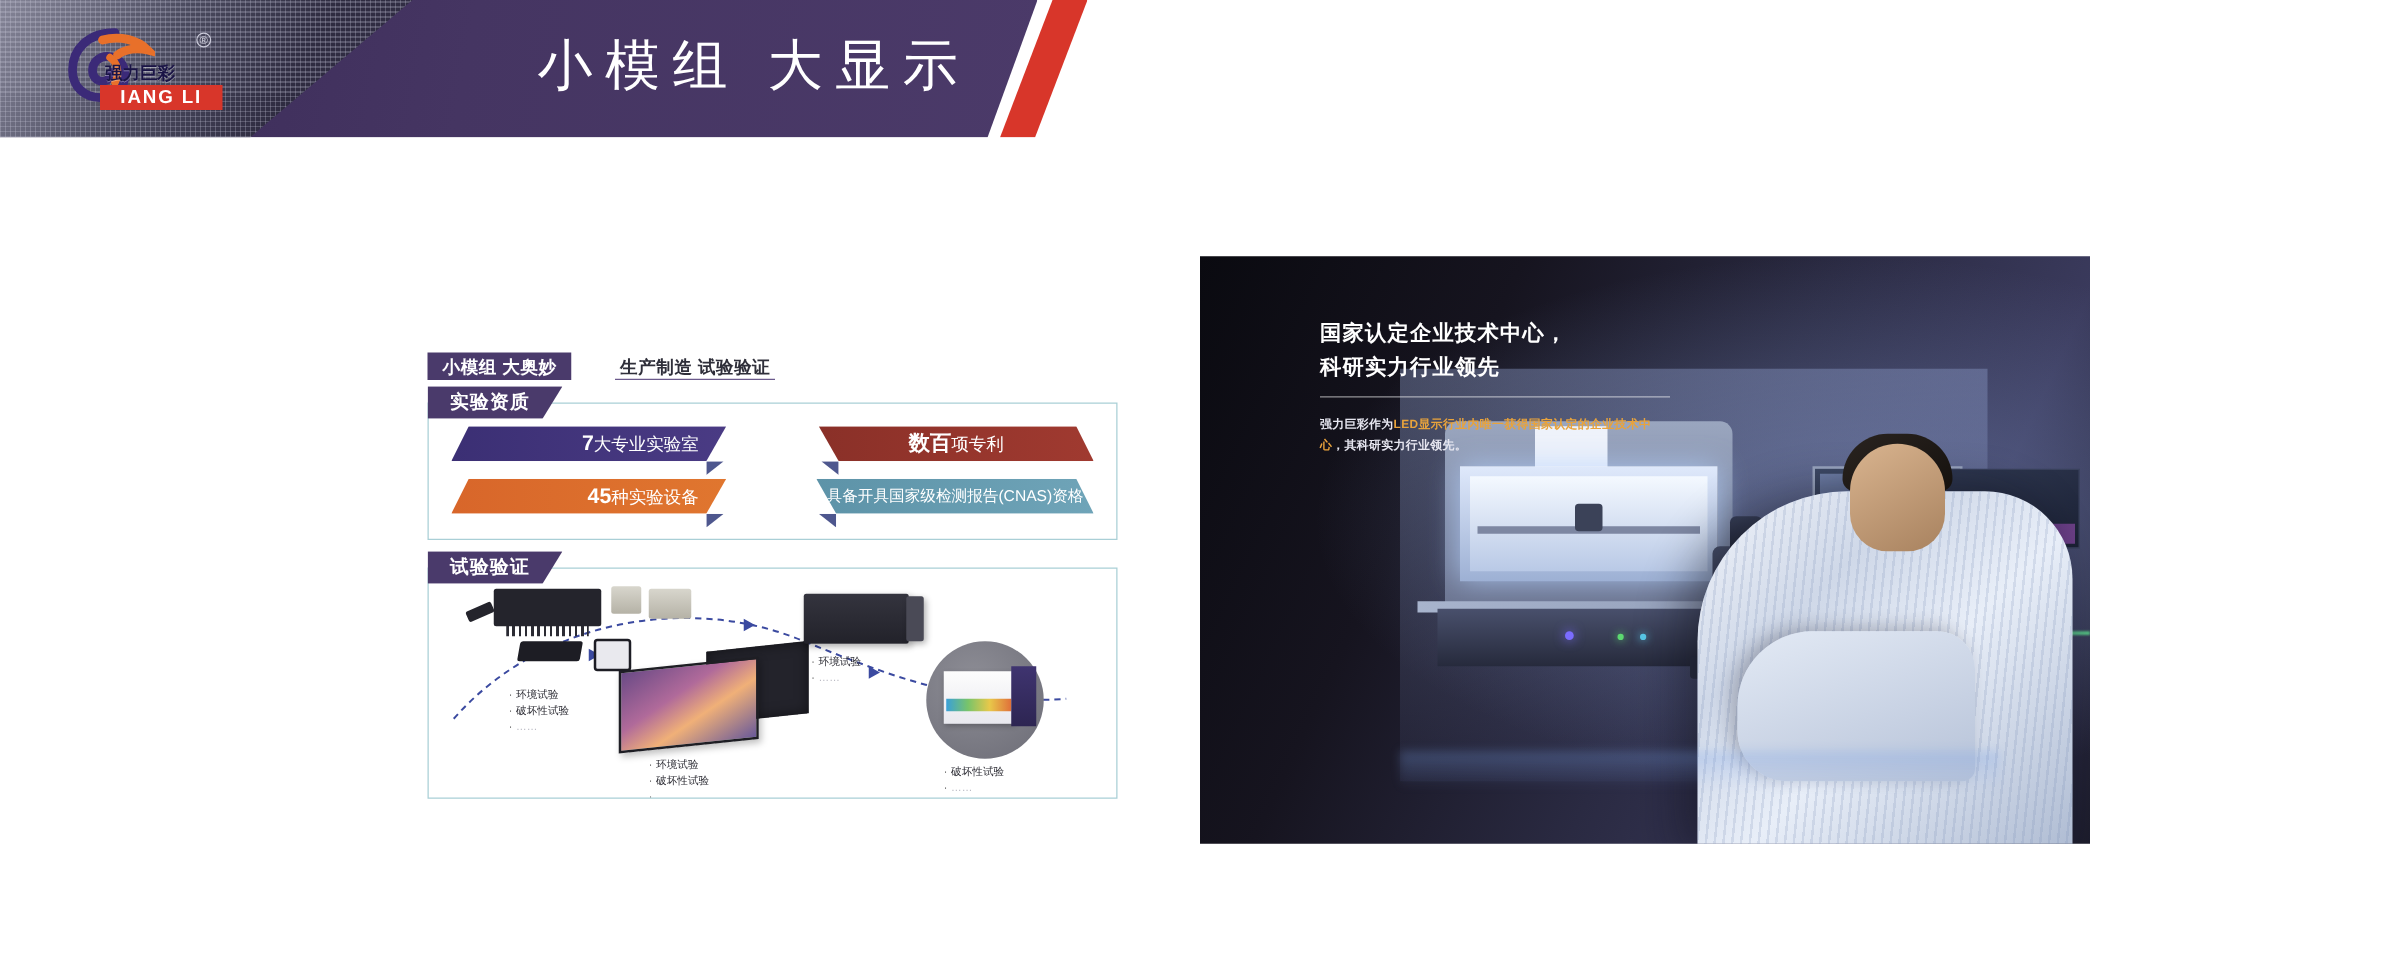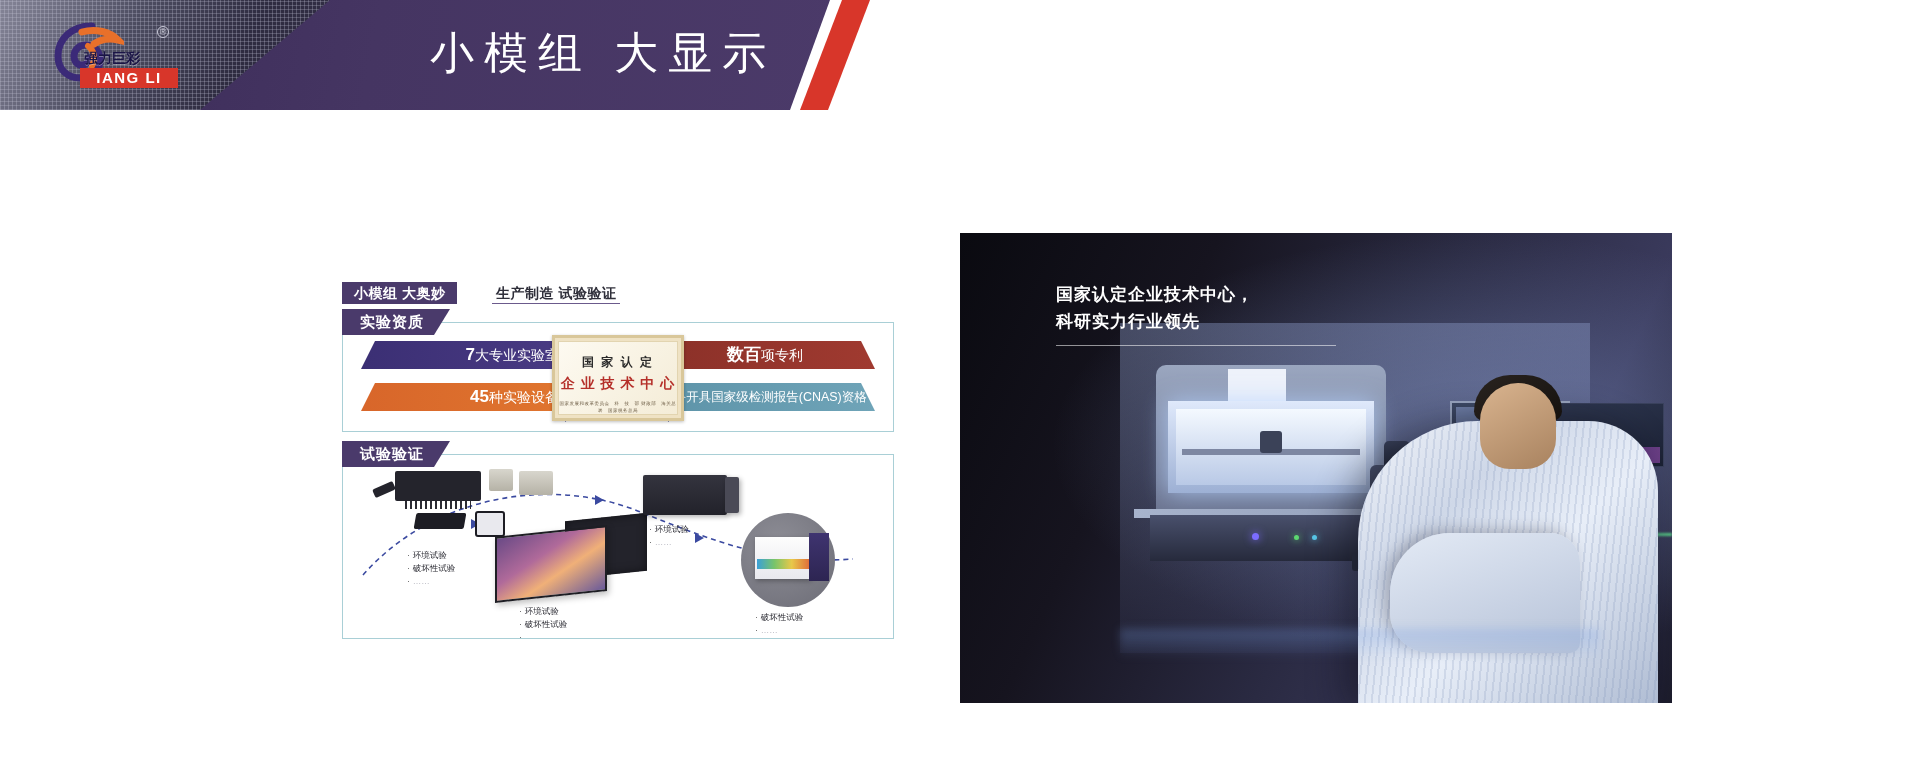--- a/index.html
+++ b/index.html
@@ -177,21 +177,20 @@
   .lbl .dot { color: #555; margin-right: 3px; }
   .lbl .faint { color: #b9b9c2; }
 
   
   .photo {
     position: absolute; left: 960px; top: 205px; width: 712px; height: 470px;
     background:
       radial-gradient(ellipse at 72% 45%, rgba(120,140,190,.50) 0%, rgba(40,42,70,0) 58%),
       linear-gradient(115deg, #0a0a10 0%, #16141f 28%, #2a2a42 55%, #3a3a5c 78%, #1c1c2c 100%);
     overflow: hidden;
-    margin-top: 28px;
   }
   .ph-title {
     position: absolute; left: 96px; top: 48px;
     font-size: 17px; font-weight: 700; color: #ffffff; line-height: 27px; letter-spacing: 1px;
   }
   .ph-rule { position: absolute; left: 96px; top: 112px; width: 280px; height: 1px; background: rgba(255,255,255,.55); }
   .ph-body {
     position: absolute; left: 96px; top: 126px; width: 282px;
     font-size: 9.5px; line-height: 17px; color: #e6e6f0; font-weight: 700; letter-spacing: .3px;
   }
@@ -334,28 +333,20 @@
         <div class="ribbon ribbon-r r3">
           <span class="num">数百</span><span>项专利</span>
         </div>
         <div class="rib-tail r3-tail"></div>
 
         <div class="ribbon ribbon-r r4">
           <span>具备开具国家级检测报告(CNAS)资格</span>
         </div>
         <div class="rib-tail r4-tail"></div>
 
-        <div class="cert">
-          <div class="cert-in">
-            <div class="cert-t1">国 家 认 定</div>
-            <div class="cert-t2">企 业 技 术 中 心</div>
-            <div class="cert-t3">国家发展和改革委员会　科　技　部
-财政部　海关总署　国家税务总局</div>
-          </div>
-        </div>
 
       </div>
     </div>
 
     <div class="panel panel-verif">
       <div class="panel-head">试验验证</div>
       <div class="verif-inner">
 
         <svg class="curve" viewBox="0 0 550 183" preserveAspectRatio="none">
           <path d="M20 120 C 90 40, 210 20, 300 58 C 370 86, 430 110, 510 104" fill="none" stroke="#3b4aa0" stroke-width="1.6" stroke-dasharray="5 4"></path>
@@ -441,16 +432,17 @@
     <div class="sc sc-arm"></div>
     <div class="sc sc-hair"></div>
     <div class="sc sc-head-p"></div>
     <div class="sc sc-glow-floor"></div>
 
     <div class="ph-title">
       <div>国家认定企业技术中心，</div>
       <div>科研实力行业领先</div>
     </div>
     <div class="ph-rule"></div>
+    <div class="ph-body"><span>强力巨彩作为</span><span class="hi">LED显示行业内唯一获得国家认定的企业技术中心</span><span>，其科研实力行业领先。</span></div>
 
   </div>
 
 </div>
 
 </body></html>

